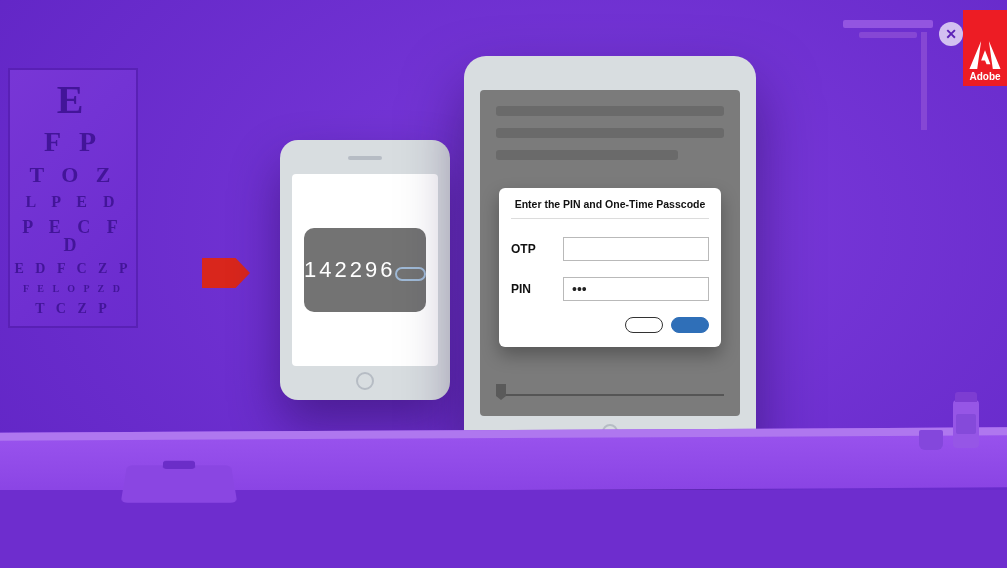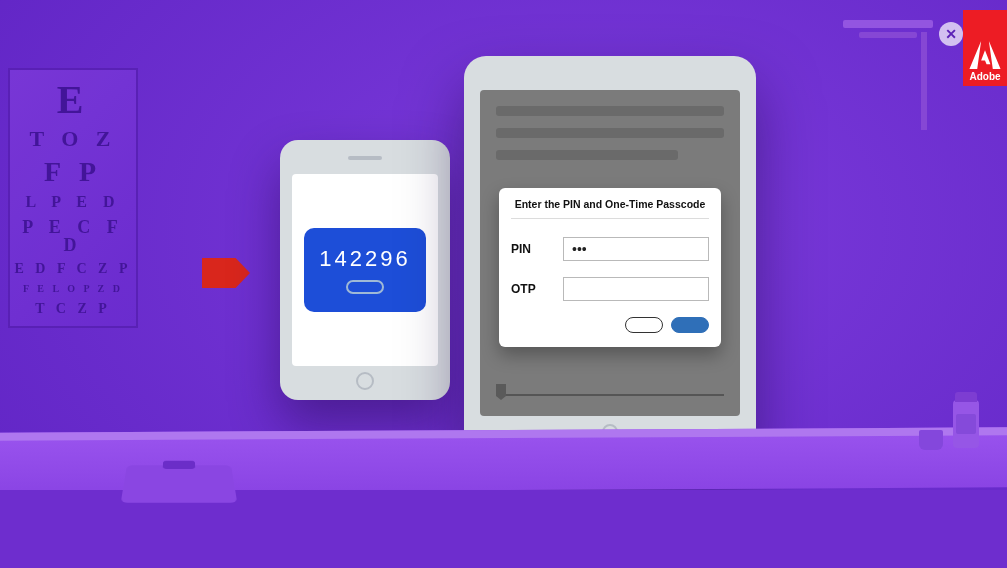--- a/index.html
+++ b/index.html
@@ -109,24 +109,24 @@
     position: absolute;
     bottom: 10px; left: 50%;
     transform: translateX(-50%);
     width: 18px; height: 18px;
     border-radius: 50%;
     border: 2px solid #b6bcc4;
   }
   .code-card {
     width: 122px;
     height: 84px;
-    background: #1d4ed8;
+    background: #737373;
     border-radius: 10px;
     display: flex;
-    flex-direction: column;
+    flex-direction: row;
     align-items: center;
     justify-content: center;
   }
   .code-card .digits {
     color: #fff;
     font-size: 22px;
     letter-spacing: 3px;
     font-weight: 400;
   }
   .code-card .pill {
@@ -315,22 +315,22 @@
     color:#5b22b6; font-weight:bold; font-size:14px;
   }
 </style>
 </head>
 <body>
 
 <div class="wall"></div>
 
 <div class="eye-chart">
   <div style="font-size:40px">E</div>
+  <div style="font-size:28px">F P</div>
   <div style="font-size:22px">T O Z</div>
-  <div style="font-size:28px">F P</div>
   <div style="font-size:16px">L P E D</div>
   <div style="font-size:18px">P E C F D</div>
   <div style="font-size:14px;letter-spacing:4px">E D F C Z P</div>
   <div style="font-size:10px;letter-spacing:3px">F E L O P Z D</div>
   <div style="font-size:14px;letter-spacing:4px">T C Z P</div>
 </div>
 
 <div class="scale">
   <div class="beam"></div>
     <div class="pan"></div>
@@ -355,29 +355,29 @@
     <div class="grey-lines">
       <div></div>
         <div></div>
         <div></div>
     </div>
     <div class="grey-footer"></div>
 
     <div class="dialog">
       <div class="dialog-title">Enter the PIN and One-Time Passcode</div>
       <div class="field-row">
+        <div class="lab">OTP</div>
+        <div class="inp">
+            <span></span>
+          </div>
+      </div>
+      <div class="field-row">
         <div class="lab">PIN</div>
         <div class="inp">
             <span>•••</span>
-          </div>
-      </div>
-      <div class="field-row">
-        <div class="lab">OTP</div>
-        <div class="inp">
-            <span></span>
           </div>
       </div>
       <div class="dialog-buttons">
         <div class="btn btn-outline"></div>
         <div class="btn btn-primary"></div>
       </div>
     </div>
   </div>
   <div class="t-home"></div>
 </div>

